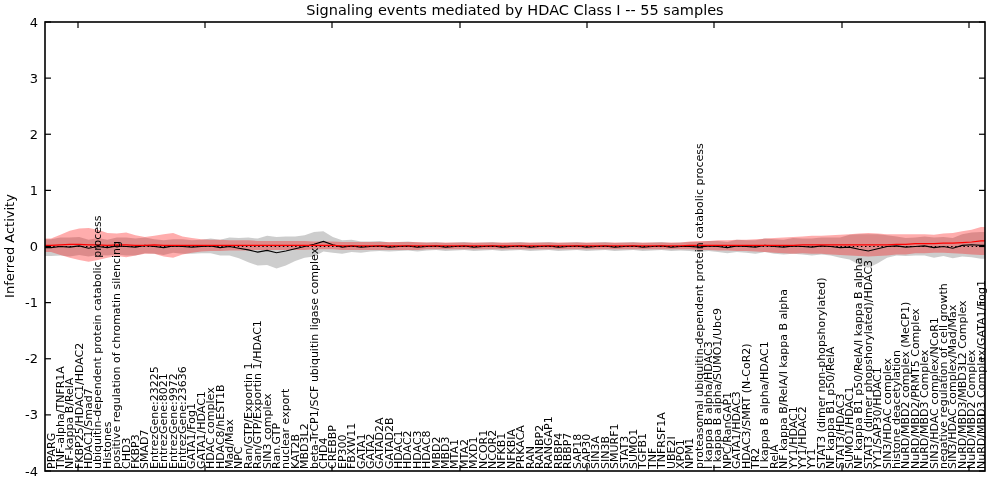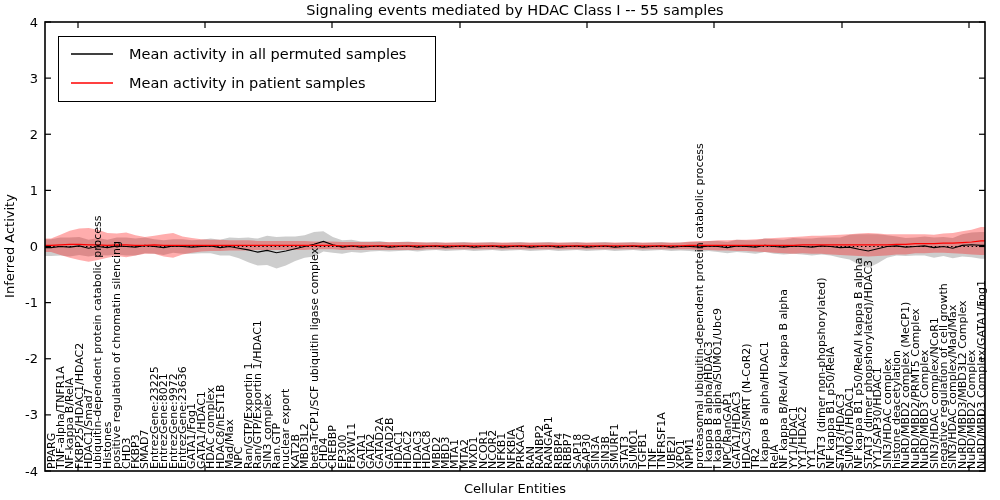--- a/index.html
+++ b/index.html
@@ -173,30 +173,15 @@
       <div class="xtick" style="left: 908.742px; top: 469px;">NuRD/MBD2/PRMT5 Complex</div>
       <div class="xtick" style="left: 918.136px; top: 469px;">NuRD/MBD3 Complex</div>
       <div class="xtick" style="left: 927.53px; top: 469px;">SIN3/HDAC complex/NCoR1</div>
       <div class="xtick" style="left: 936.924px; top: 469px;">negative regulation of cell growth</div>
       <div class="xtick" style="left: 946.318px; top: 469px;">SIN3/HDAC complex/Mad/Max</div>
       <div class="xtick" style="left: 955.712px; top: 469px;">NuRD/MBD3/MBD3L2 Complex</div>
       <div class="xtick" style="left: 965.106px; top: 469px;">NuRD/MBD2 Complex</div>
       <div class="xtick" style="left: 974.5px; top: 469px;">NuRD/MBD3 Complex/GATA1/Fog1</div>
     </div>
 
-  <div class="legend">
-    <div class="lrow">
-      <svg class="lsw" width="46" height="10">
-        <line x1="2" y1="5" x2="44" y2="5" stroke="#000000" stroke-width="1.4"></line>
-      </svg>
-      <span class="ltx">Mean activity in all permuted samples</span>
-    </div>
-    <div class="lrow">
-      <svg class="lsw" width="46" height="10">
-        <line x1="2" y1="5" x2="44" y2="5" stroke="#ff0000" stroke-width="1.4"></line>
-      </svg>
-      <span class="ltx">Mean activity in patient samples</span>
-    </div>
-  </div>
 
   <div class="ylab">Inferred Activity</div>
-  <div class="xaxlab">Cellular Entities</div>
 </div>
 
 </body></html>

